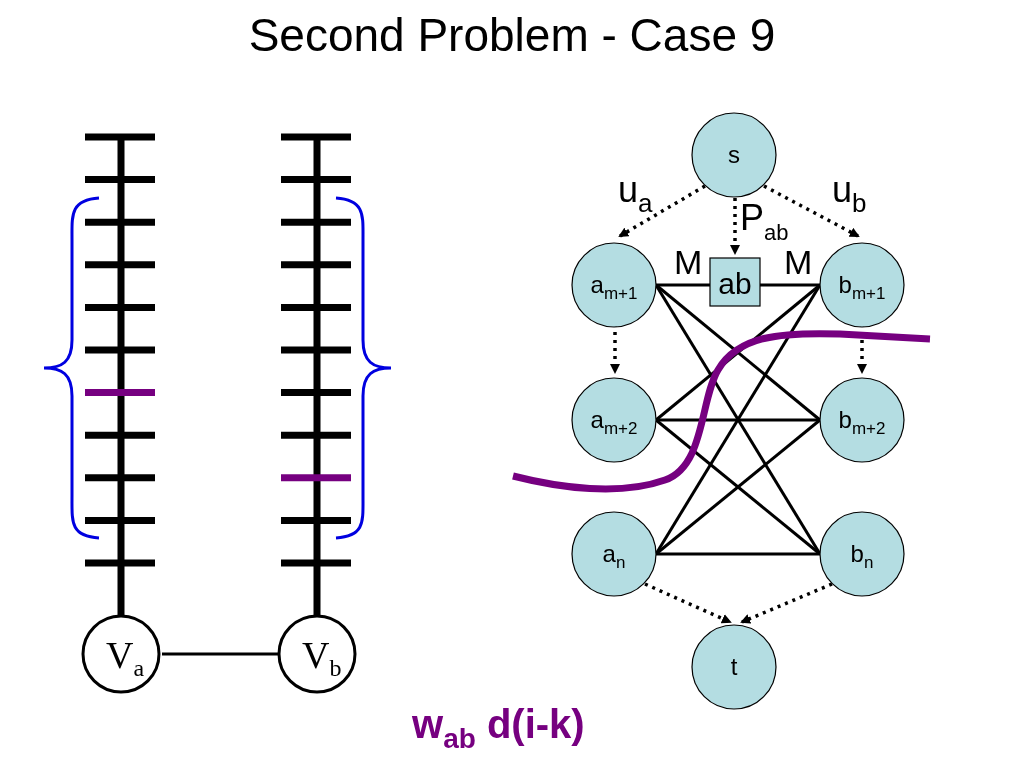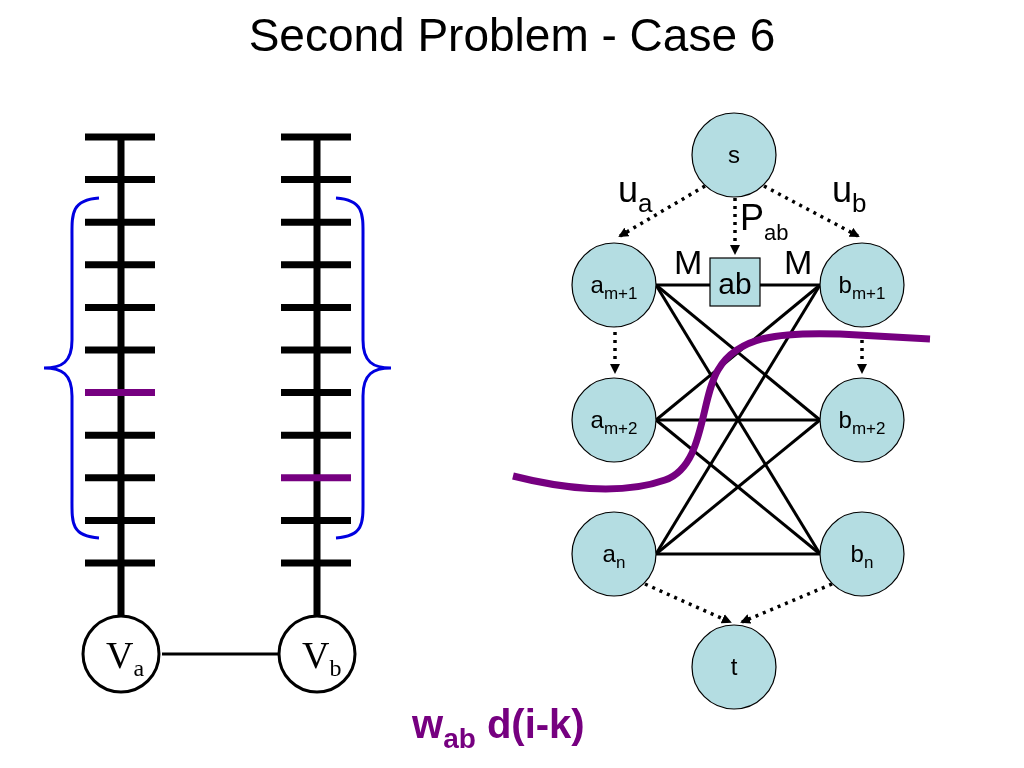--- a/index.html
+++ b/index.html
@@ -5,21 +5,21 @@
   html, body { margin:0; padding:0; background:#ffffff; }
   body { width:1024px; height:768px; position:relative; overflow:hidden; font-family:"Liberation Sans", sans-serif; }
   #title { position:absolute; left:0; top:8px; width:1024px; text-align:center; font-size:46px; color:#000; }
   svg#diagram { position:absolute; left:0; top:0; }
   .serif { font-family:"Liberation Serif", serif; }
   .sans { font-family:"Liberation Sans", sans-serif; }
 </style>
 </head>
 <body>
 
-<div id="title">Second Problem - Case 6</div>
+<div id="title">Second Problem - Case 9</div>
 
 <svg id="diagram" width="1024" height="768" viewBox="0 0 1024 768">
   <defs>
     <marker id="arrow" markerWidth="10" markerHeight="10" refX="8" refY="5" orient="auto" markerUnits="userSpaceOnUse">
       <path d="M0,0 L10,5 L0,10 z" fill="#000"></path>
     </marker>
   </defs>
 
   <g id="ladder-a">
       <line x1="121" x2="121" y1="137" y2="616" stroke="#000" stroke-width="7"></line>

